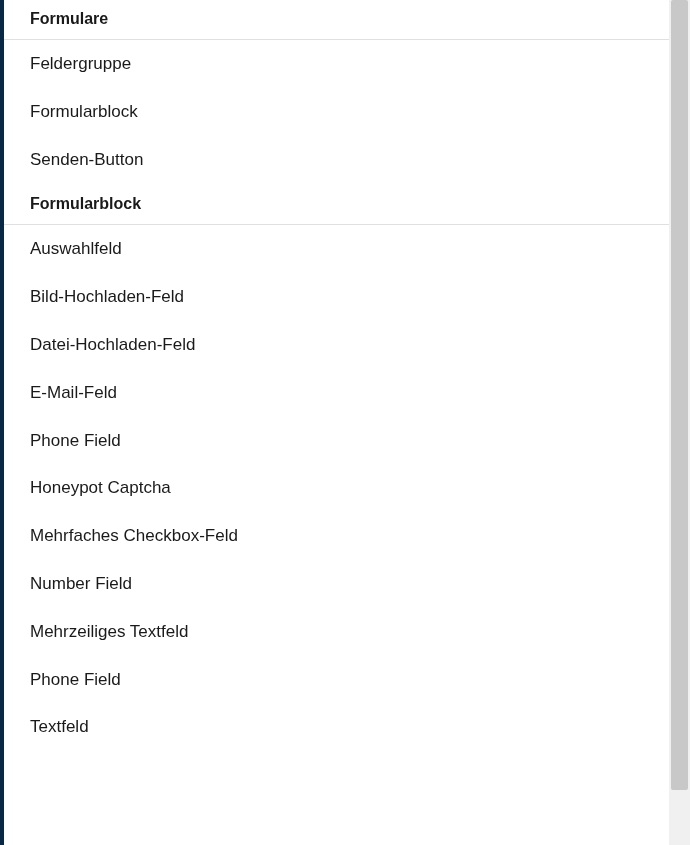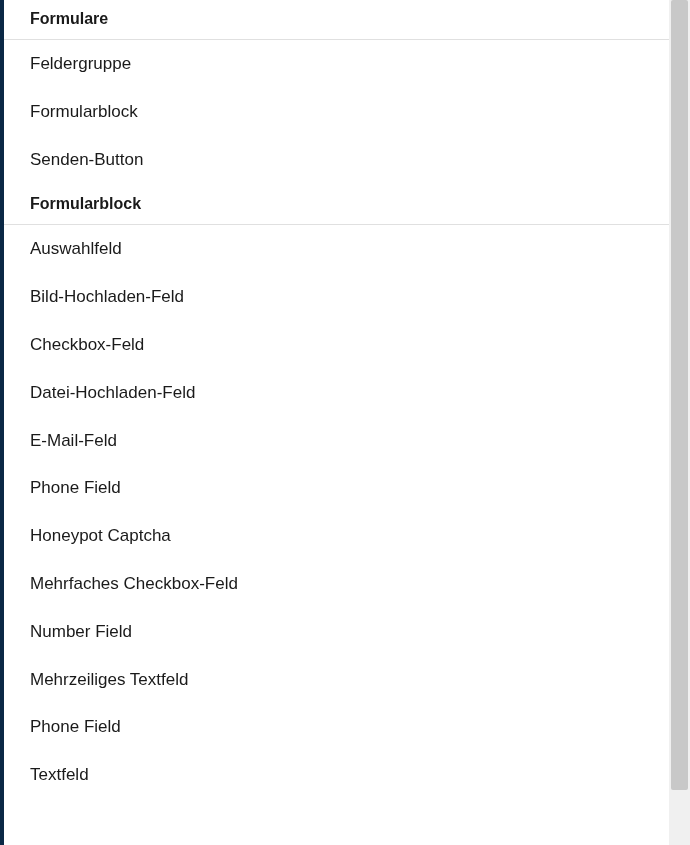--- a/index.html
+++ b/index.html
@@ -67,21 +67,20 @@
 
 <div class="panel">
   <div class="section-header first">Formulare</div>
   <div class="list-item">Feldergruppe</div>
   <div class="list-item">Formularblock</div>
   <div class="list-item">Senden-Button</div>
 
   <div class="section-header">Formularblock</div>
   <div class="list-item">Auswahlfeld</div>
   <div class="list-item">Bild-Hochladen-Feld</div>
-  <div class="list-item">Checkbox-Feld</div>
   <div class="list-item">Datei-Hochladen-Feld</div>
   <div class="list-item">E-Mail-Feld</div>
   <div class="list-item">Phone Field</div>
   <div class="list-item">Honeypot Captcha</div>
   <div class="list-item">Mehrfaches Checkbox-Feld</div>
   <div class="list-item">Number Field</div>
   <div class="list-item">Mehrzeiliges Textfeld</div>
   <div class="list-item">Phone Field</div>
   <div class="list-item">Textfeld</div>
 </div>

